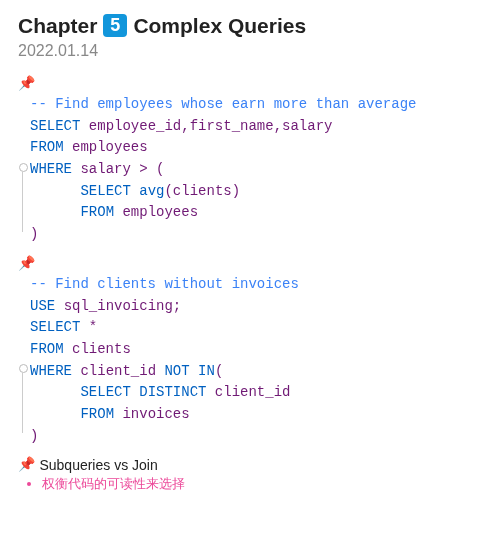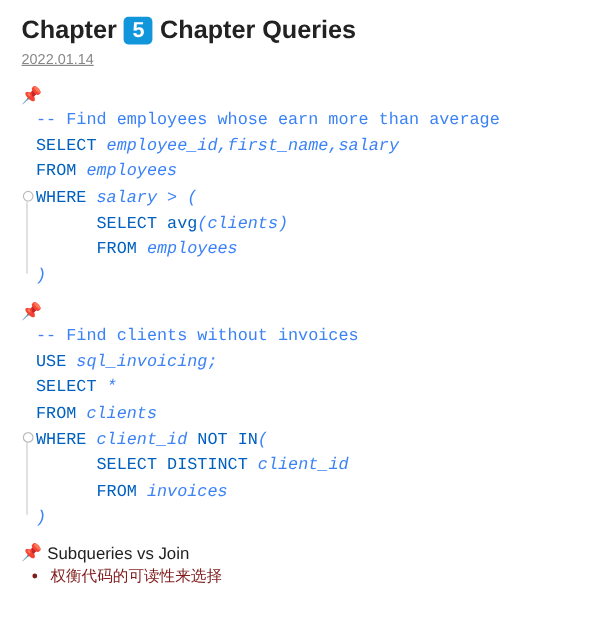--- a/index.html
+++ b/index.html
@@ -24,23 +24,22 @@
     background: #1296db;
     color: #fff;
     font-weight: 700;
     border-radius: 4px;
     padding: 1px 7px;
     font-size: 18px;
     display: inline-block;
   }
   .date {
     color: #888;
-    font-size: 12px;
+    font-size: 16px;
     margin-bottom: 16px;
-    text-decoration: underline;
   }
   .section {
     margin-top: 10px;
     margin-bottom: 6px;
   }
   .section-head {
     display: flex;
     align-items: center;
     gap: 4px;
     font-size: 14px;
@@ -58,21 +57,21 @@
     font-size: 14px;
     line-height: 1.55;
     white-space: pre;
     position: relative;
     padding-left: 8px;
     margin: 2px 0 8px 4px;
   }
   .kw { color: #0060c0; font-weight: 400; }
   .cm { color: #3b82f6; }
   .fn { color: #0060c0; }
-  .txt { color: #3b82f6; font-style: italic; }
+  .txt { color: #701a75; }
   .gutter-line {
     position: absolute;
     left: 0;
     width: 1px;
     background: #ccc;
   }
   .gutter-dot {
     position: absolute;
     left: -3px;
     width: 7px;
@@ -80,30 +79,30 @@
     border: 1px solid #bbb;
     border-radius: 50%;
     background: #fff;
   }
   ul.bullets {
     margin: 2px 0 0 6px;
     padding-left: 18px;
   }
   ul.bullets li {
     font-size: 13px;
-    color: #7f1d1d;
+    color: #ec4899;
   }
 </style>
 </head>
 <body>
 
 <div class="title">
   <span>Chapter</span>
   <span class="chapter-badge">5</span>
-  <span>Chapter Queries</span>
+  <span>Complex Queries</span>
 </div>
 <div class="date">2022.01.14</div>
 
 <div class="section">
   <div class="section-head">
     <span class="pin-icon">📌</span>
   </div>
   <div class="code" id="code-0"><span class="cm">-- Find employees whose earn more than average</span>
 <span class="kw">SELECT</span> <span class="txt">employee_id,first_name,salary</span>
 <span class="kw">FROM</span> <span class="txt">employees</span>

